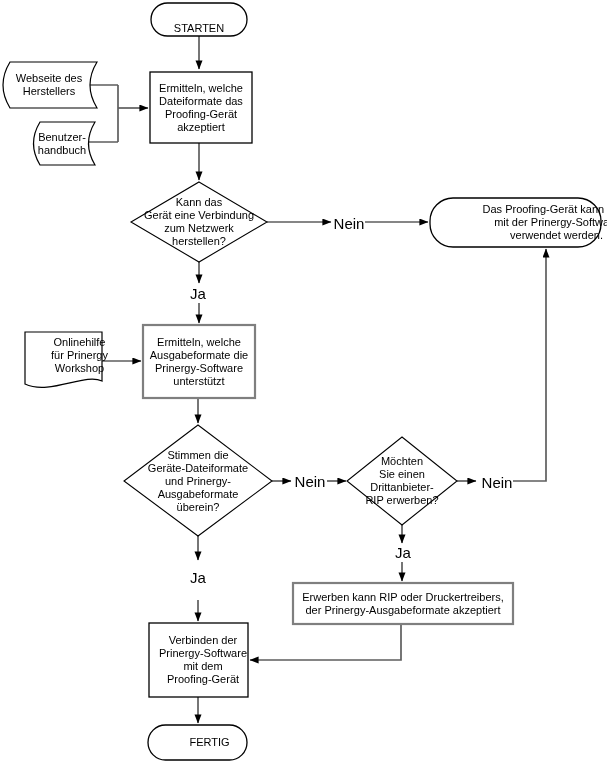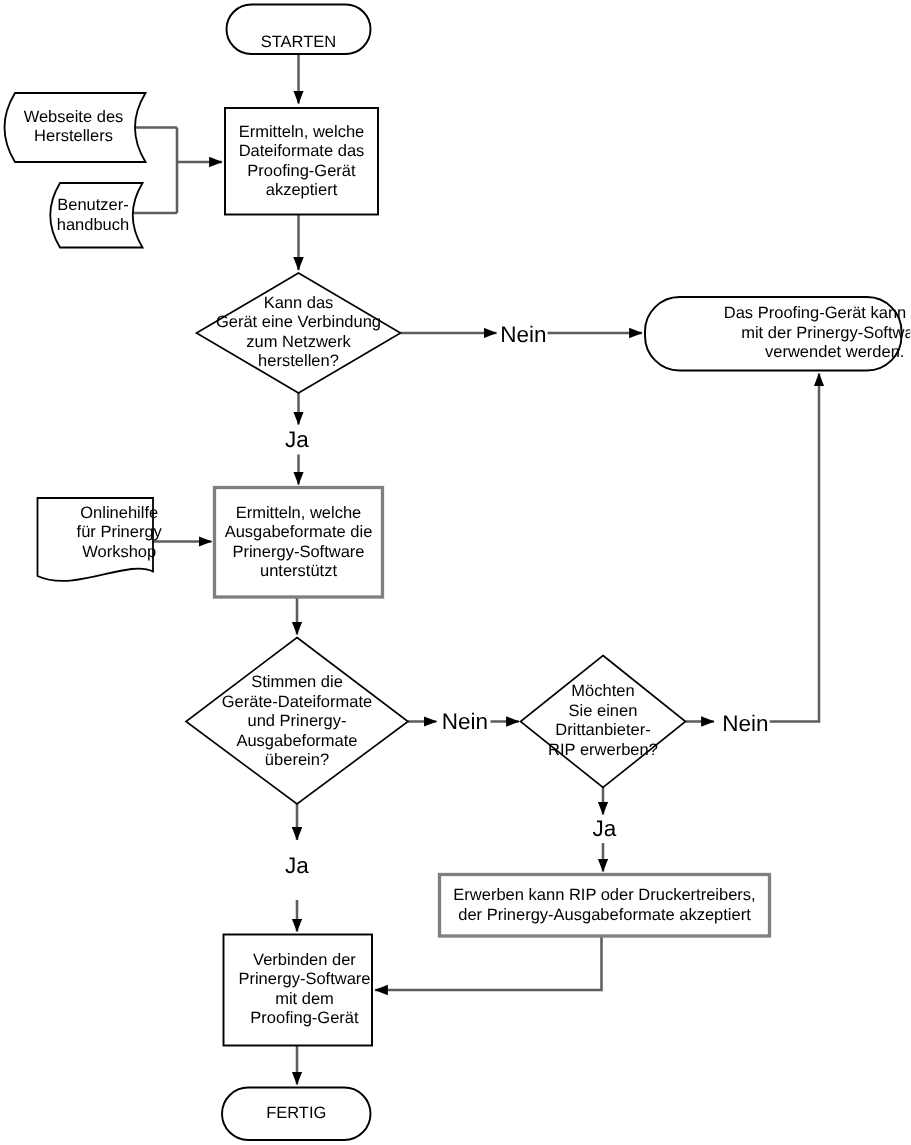--- a/index.html
+++ b/index.html
@@ -157,21 +157,21 @@
 RIP erwerben?</div>
 
   <div class="node-label" style="left:293px; top:583px; width:220px; height:41px;">Erwerben kann RIP oder Druckertreibers,
 der Prinergy-Ausgabeformate akzeptiert</div>
 
   <div class="node-label" style="left:149px; top:623px; width:108px; height:74px;">Verbinden der
 Prinergy-Software
 mit dem
 Proofing-Gerät</div>
 
-  <div class="node-label" style="left:148px; top:725px; width:99px; height:35px;">FERTIG</div>
+  <div class="node-label" style="left:160px; top:725px; width:99px; height:35px;">FERTIG</div>
 
   <div class="edge-label" style="left:333px; top:217px; width:32px; height:13px;">Nein</div>
 
   <div class="edge-label" style="left:185px; top:287px; width:26px; height:13px;">Ja</div>
 
   <div class="edge-label" style="left:294px; top:475px; width:32px; height:13px;">Nein</div>
 
   <div class="edge-label" style="left:185px; top:571px; width:26px; height:13px;">Ja</div>
 
   <div class="edge-label" style="left:481px; top:476px; width:32px; height:13px;">Nein</div>

